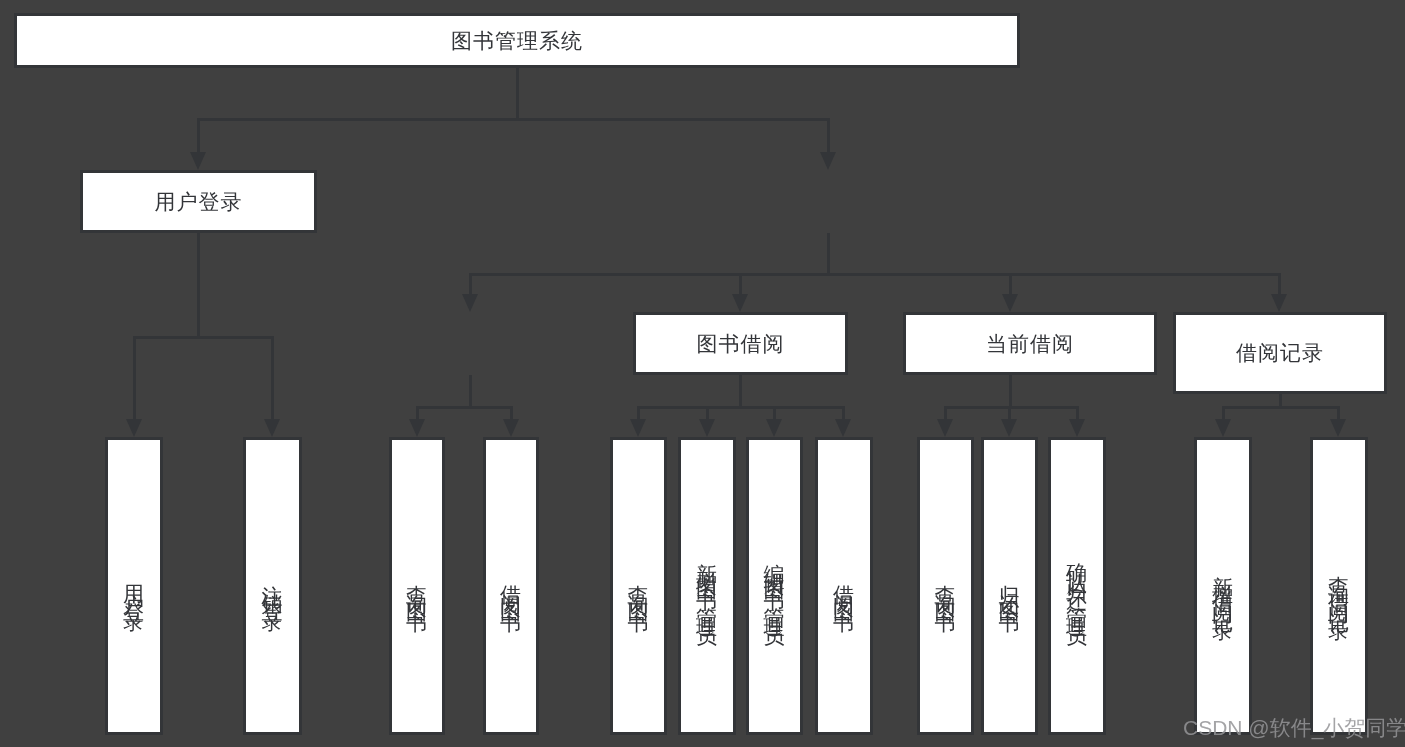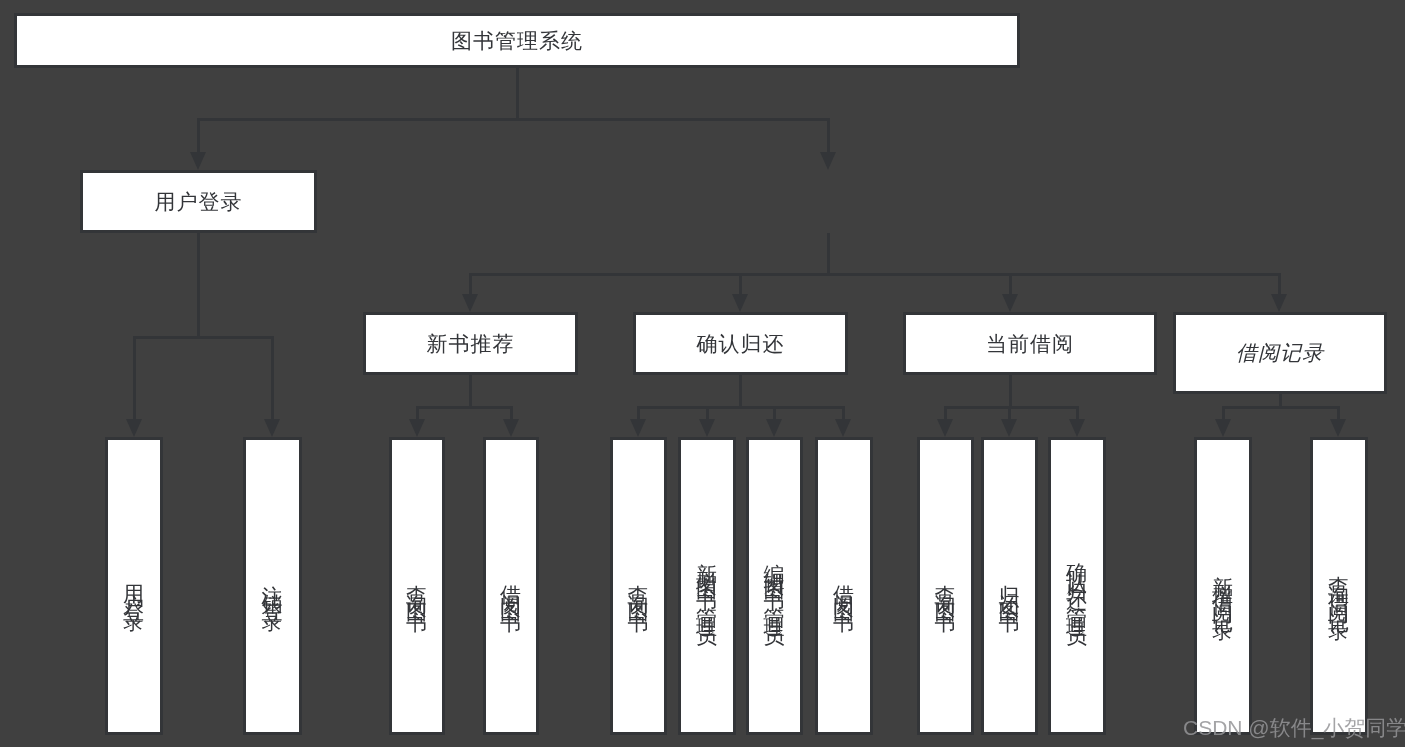--- a/index.html
+++ b/index.html
@@ -61,21 +61,21 @@
     z-index: 10;
   }
 
   
   .n-root        { left: 14px;   top: 13px;  width: 1006px; height: 55px; }
   .n-login       { left: 80px;   top: 170px; width: 237px;  height: 63px; }
   .n-mgmt        { left: 710px;  top: 170px; width: 237px;  height: 63px; }
   .n-newbooks    { left: 363px;  top: 312px; width: 215px;  height: 63px; }
   .n-bookborrow  { left: 633px;  top: 312px; width: 215px;  height: 63px; }
   .n-curborrow   { left: 903px;  top: 312px; width: 254px;  height: 63px; }
-  .n-records     { left: 1173px; top: 312px; width: 214px;  height: 82px; font-style: italic; }
+  .n-records     { left: 1173px; top: 312px; width: 214px;  height: 82px; }
 
   .leaf { top: 437px; height: 298px; }
   .n-user-login  { left: 105px;  width: 58px; }
   .n-user-logout { left: 243px;  width: 59px; }
   .n-nb-query    { left: 389px;  width: 56px; }
   .n-nb-borrow   { left: 483px;  width: 56px; }
   .n-bb-query    { left: 610px;  width: 57px; }
   .n-bb-add      { left: 678px;  width: 58px; }
   .n-bb-edit     { left: 746px;  width: 57px; }
   .n-bb-borrow   { left: 815px;  width: 58px; }
@@ -201,25 +201,22 @@
   <div class="arrow a-l4 a4-11"></div>
 
   <div class="box n-root">
     <span class="h-label">图书管理系统</span>
   </div>
 
   <div class="box n-login">
     <span class="h-label">用户登录</span>
   </div>
 
-  <div class="box n-newbooks">
-    <span class="h-label">新书推荐</span>
-  </div>
   <div class="box n-bookborrow">
-    <span class="h-label">确认归还</span>
+    <span class="h-label">图书借阅</span>
   </div>
   <div class="box n-curborrow">
     <span class="h-label">当前借阅</span>
   </div>
   <div class="box n-records">
     <span class="h-label">借阅记录</span>
   </div>
 
   <div class="box leaf n-user-login">
     <span class="v-label">用户登录</span>

